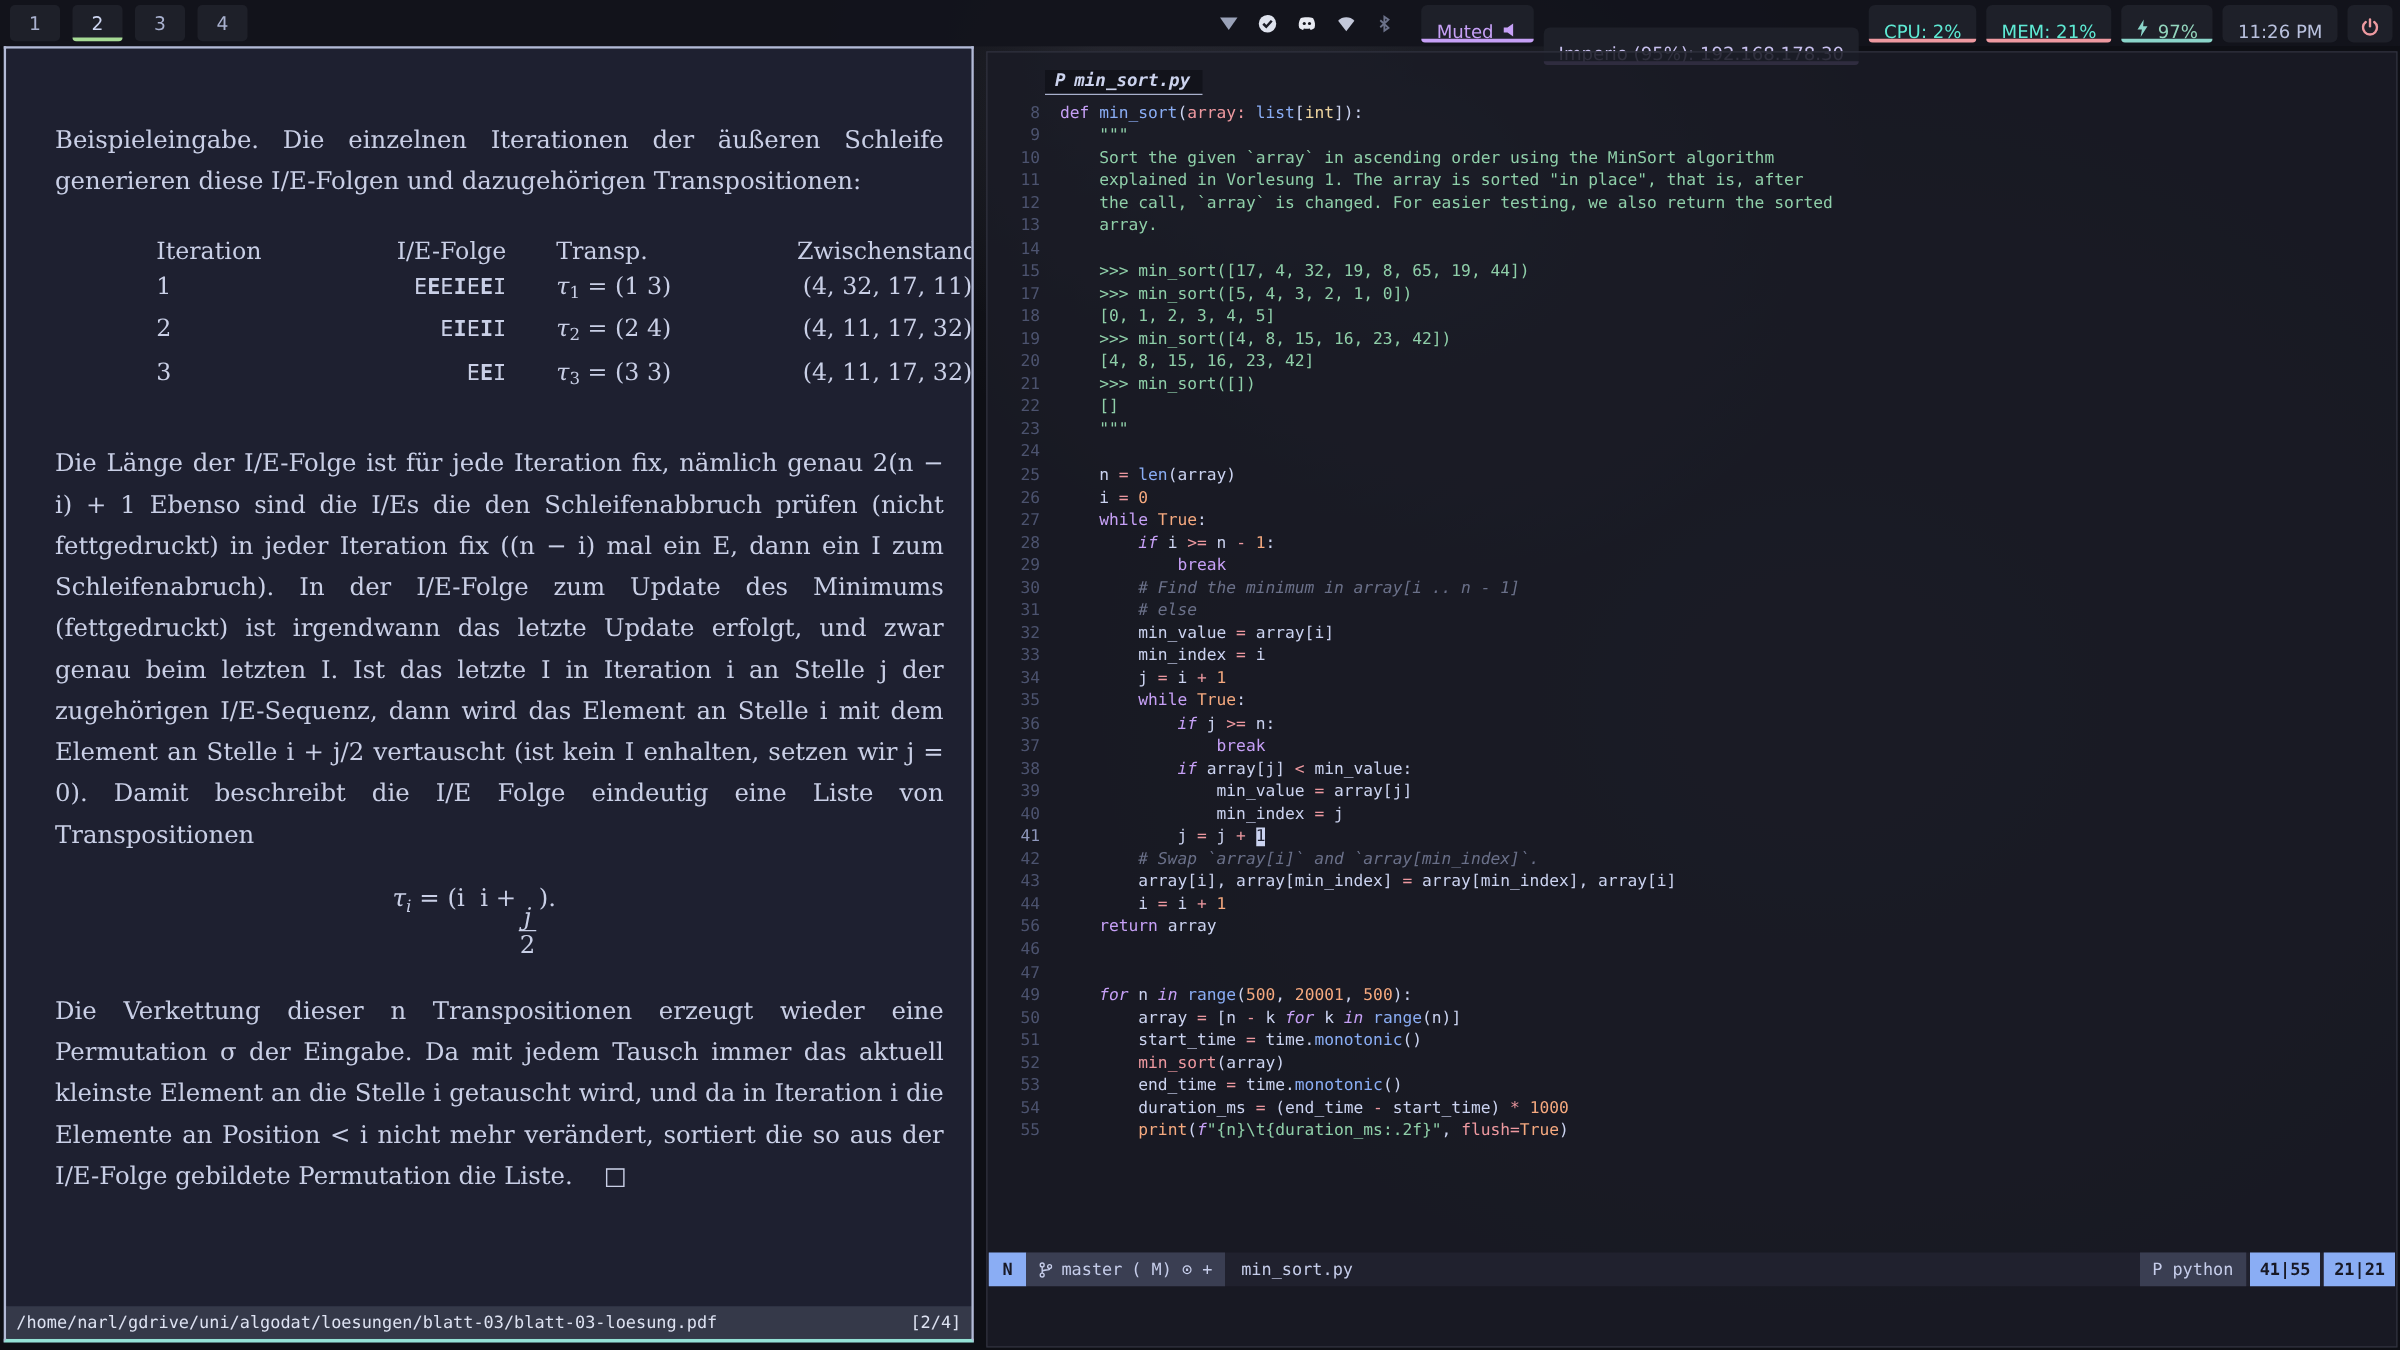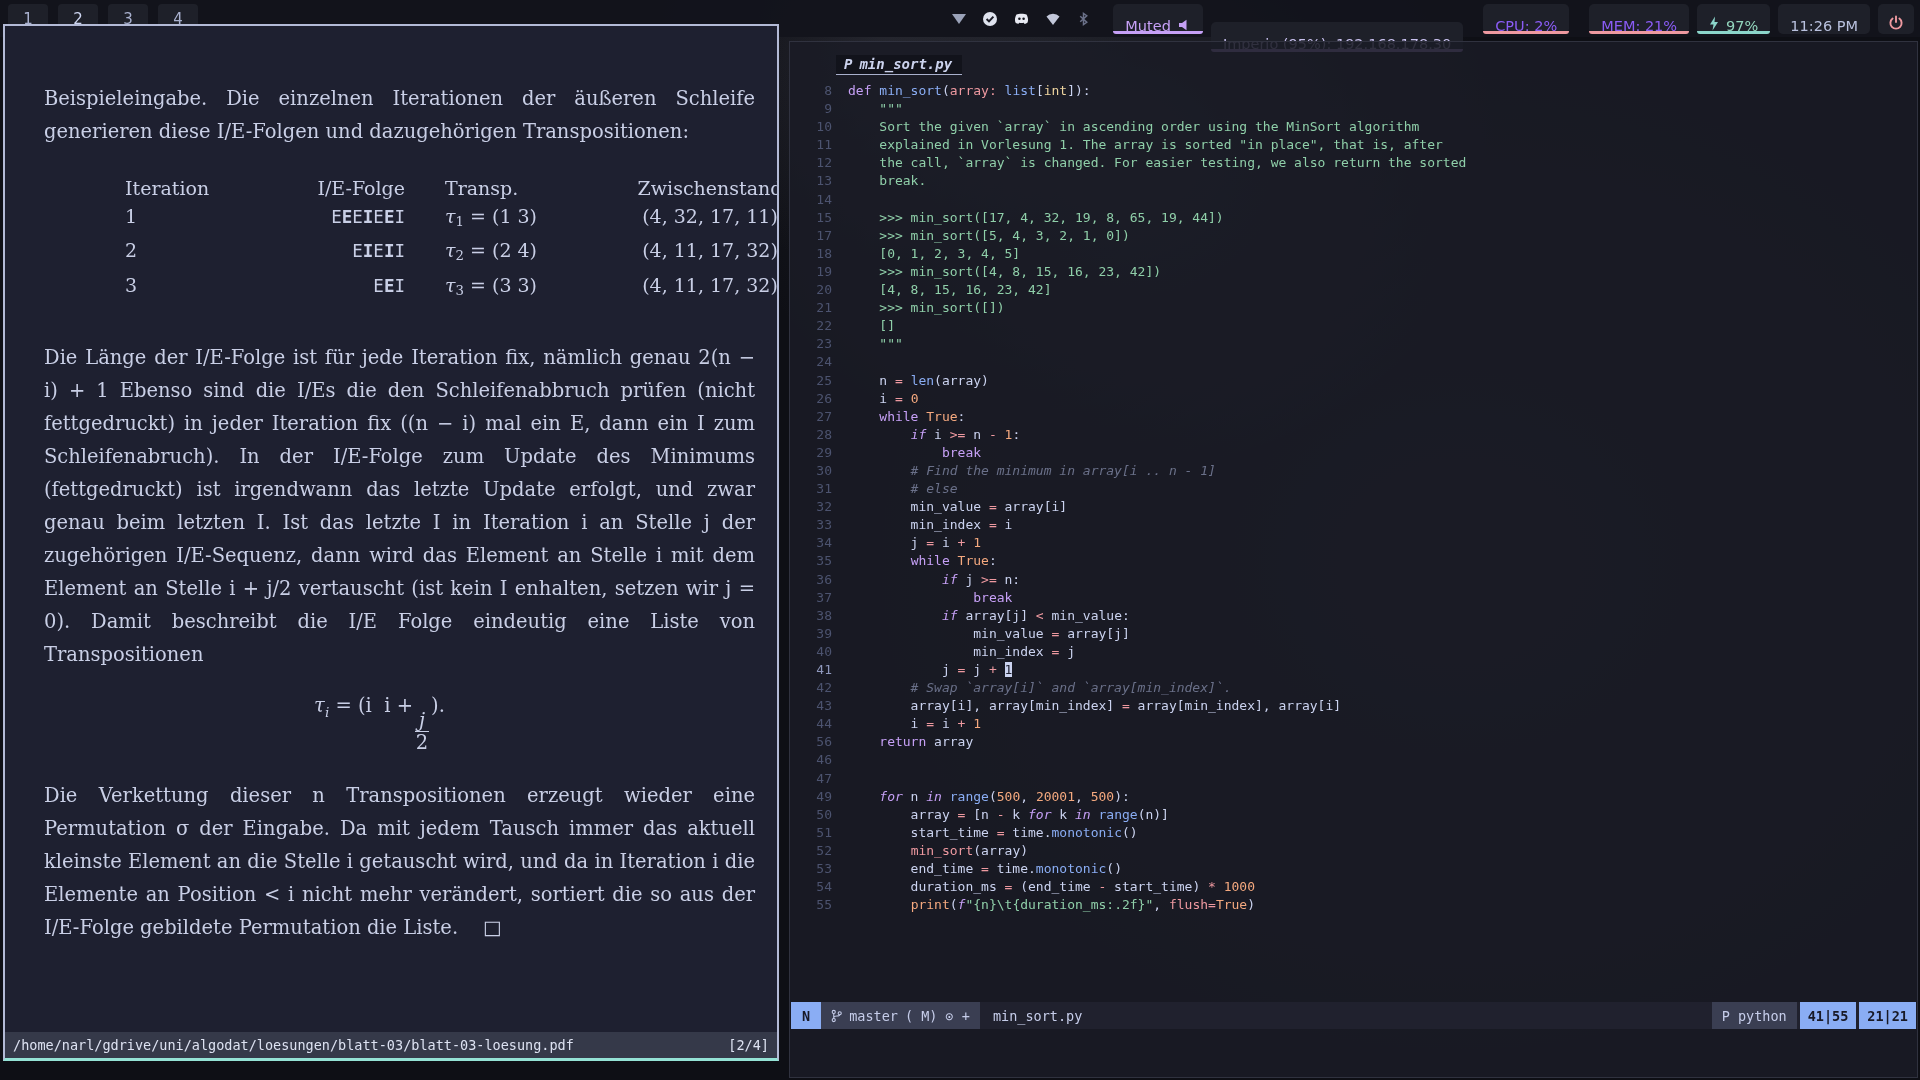--- a/index.html
+++ b/index.html
@@ -37,28 +37,28 @@
   .mod {
     height:30px; background:#1e2029; border-radius:5px; padding:0 12px;
     display:flex; align-items:flex-end; gap:7px; font-size:14.5px; position:relative; white-space:nowrap;
   }
   .mod::after { content:""; position:absolute; left:0; right:0; bottom:0; height:3px; border-radius:0 0 5px 5px; }
   .mod.u-mauve::after { background:#c6a0f6; }
   .mod.u-pink::after  { background:#ee99a0; }
   .mod.u-teal::after  { background:#8bd5ca; }
   .mod.muted  { color:#c6a0f6; }
   .mod.net    { color:#c8c0ee;margin-top:36px; }
-  .mod.cpu, .mod.mem { color:#8b5cf6;margin-left:12px; }
+  .mod.cpu, .mod.mem { color:#5eead4; }
   .mod.batt   { color:#93d6bd; }
   .mod.clock  { color:#b9c1de; }
   .mod.powerbox { padding:0 10px; }
 
   
   .pdf-window {
-    position:absolute; left:3px; top:24px; width:776px; height:1037px;
+    position:absolute; left:3px; top:37px; width:776px; height:1037px;
     border:2px solid #b3bad6; border-bottom:3px solid #94e2d5;
     display:flex; flex-direction:column; background:#1e2030;
   }
   .pdf-page {
     flex:1; background:#1e2030; color:#c9cfe6;
     font-family:"DejaVu Serif", serif; font-size:19.5px; line-height:33px;
     padding:56px 22px 0 39px; overflow:hidden;
   }
   .pdf-p { text-align:justify; }
   .pdf-table {
@@ -273,21 +273,21 @@
       <div class="cl">
         <span class="ln">11</span>
         <span class="ct"><span class="tk-s">    explained in Vorlesung 1. The array is sorted "in place", that is, after</span></span>
       </div>
       <div class="cl">
         <span class="ln">12</span>
         <span class="ct"><span class="tk-s">    the call, `array` is changed. For easier testing, we also return the sorted</span></span>
       </div>
       <div class="cl">
         <span class="ln">13</span>
-        <span class="ct"><span class="tk-s">    break.</span></span>
+        <span class="ct"><span class="tk-s">    array.</span></span>
       </div>
       <div class="cl">
         <span class="ln">14</span>
         <span class="ct"></span>
       </div>
       <div class="cl">
         <span class="ln">15</span>
         <span class="ct"><span class="tk-s">    &gt;&gt;&gt; min_sort([17, 4, 32, 19, 8, 65, 19, 44])</span></span>
       </div>
       <div class="cl">

